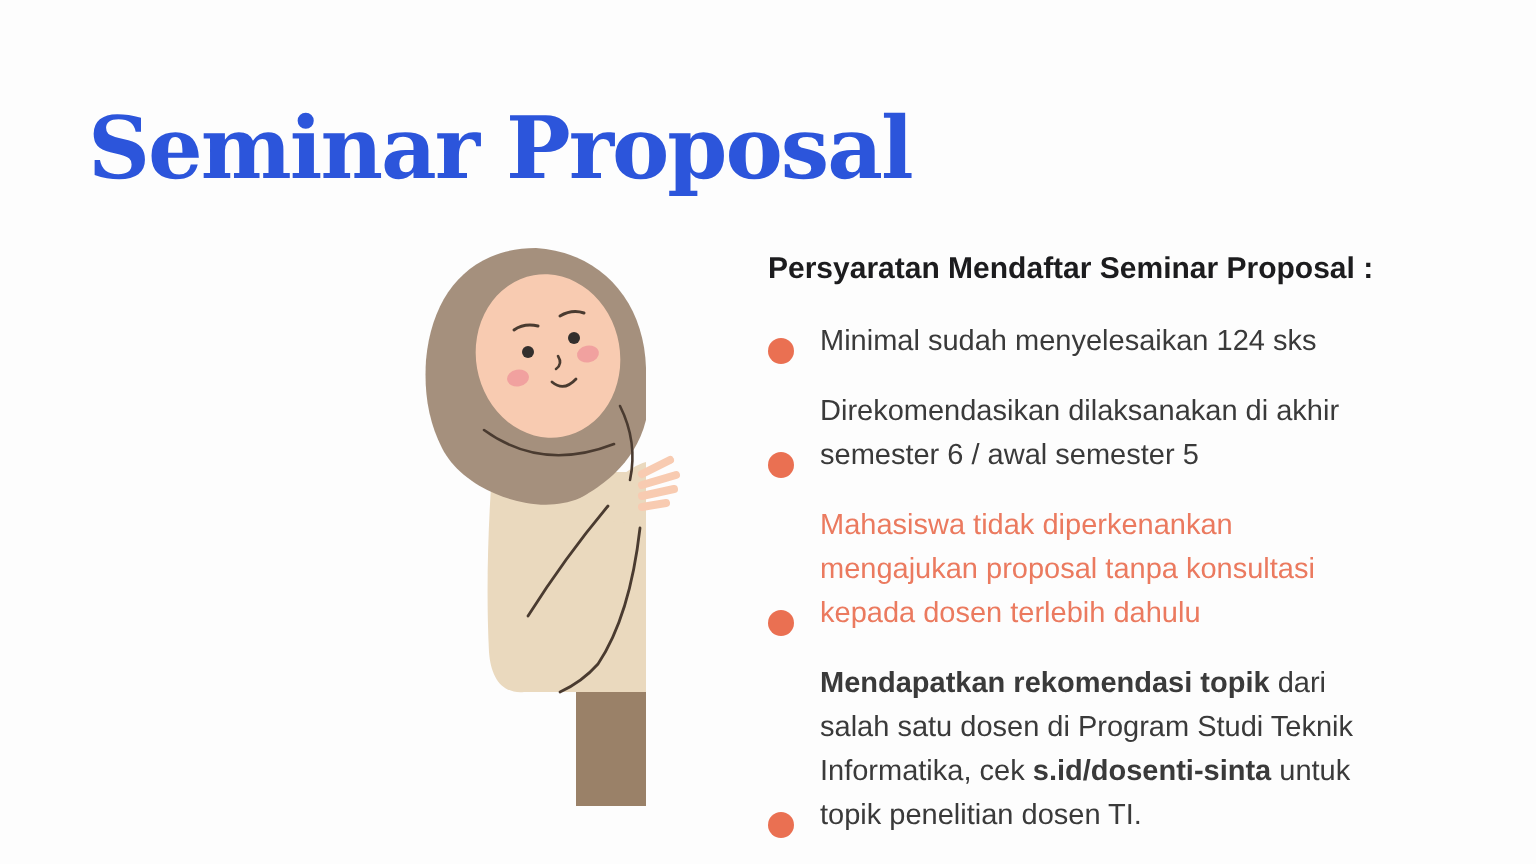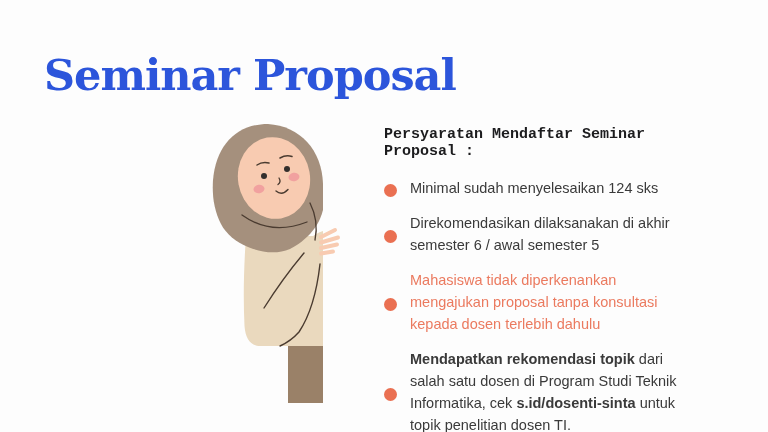--- a/index.html
+++ b/index.html
@@ -32,29 +32,28 @@
   .requirements {
     position: absolute;
     left: 384px; top: 126px;
     width: 340px;
   }
   .req-heading {
     font-size: 15px;
     font-weight: 700;
     color: var(--heading-text, #1c1c1e);
     margin: 0 0 17px 0;
-    font-family: Liberation Mono, monospace;
   }
   .req-list {
     list-style: none;
     margin: 0; padding: 0;
   }
   .req-item {
     display: flex;
-    align-items: center;
+    align-items: flex-end;
     gap: 13px;
     margin-bottom: 13px;
   }
   .dot {
     flex: 0 0 auto;
     width: 13px; height: 13px;
     margin-top: 4px;
     border-radius: 50%;
     background: var(--accent, #ea7052);
   }

